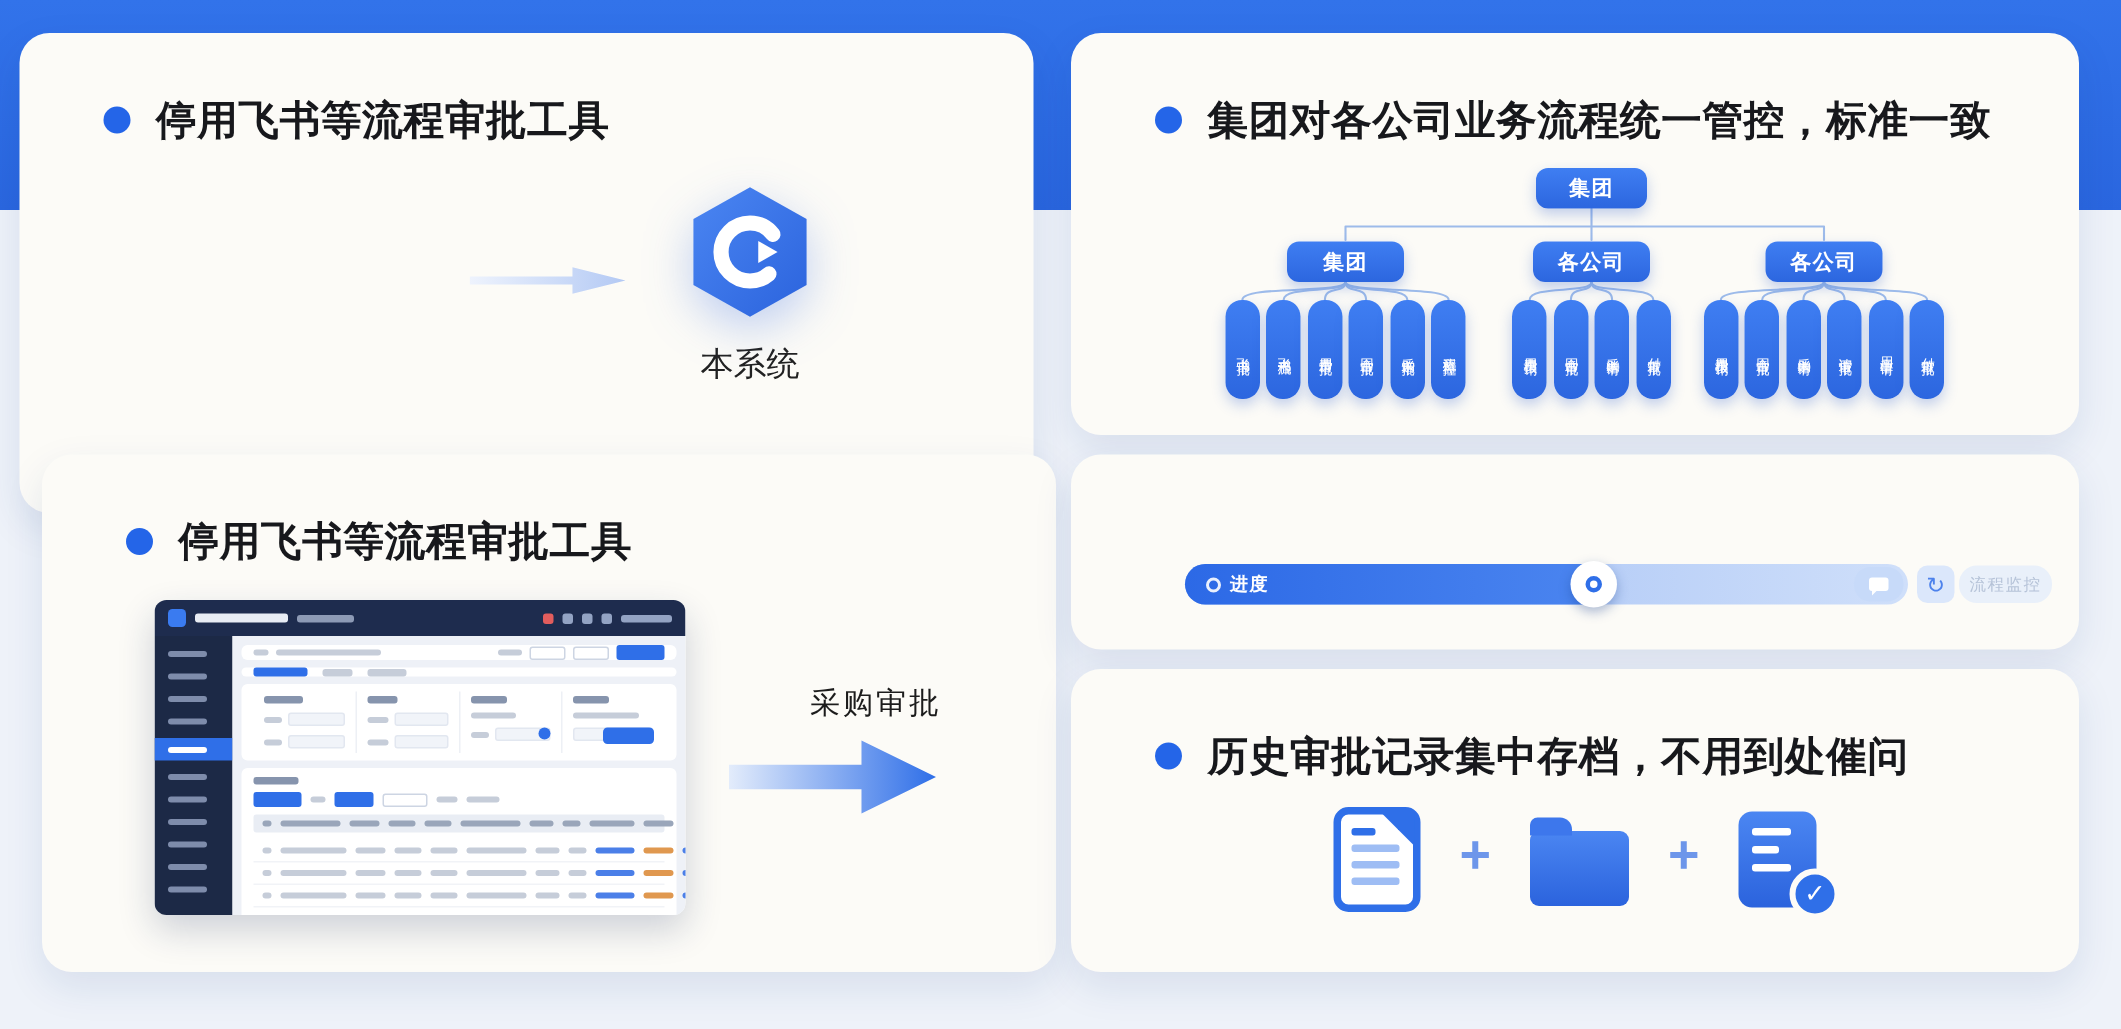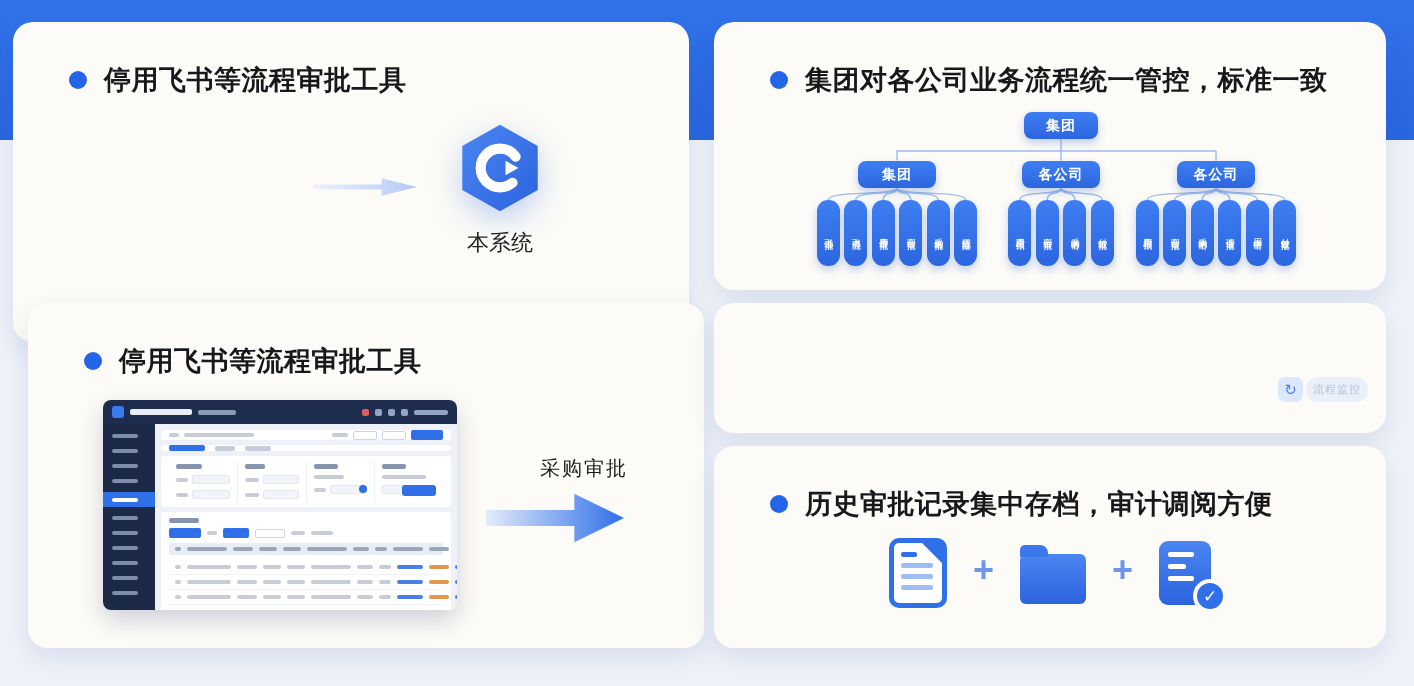--- a/index.html
+++ b/index.html
@@ -402,32 +402,44 @@
           </div>
         </div>
       </div>
     </div>
 
     <div class="flow-label">采购审批</div>
     <div class="big-arrow"></div>
   </div>
 
   <div class="card" id="card-progress">
+    <div class="ptrack">
+      <div class="pfill">
+        <span class="pring"></span>
+        <span class="plabel">进度</span>
+      </div>
+      <div class="pknob">
+          <i></i>
+        </div>
+      <div class="pbubble">
+        <span class="bub"></span>
+      </div>
+    </div>
     <div class="psync">
       <span>↻</span>
     </div>
     <div class="premind">
       <span>流程监控</span>
     </div>
   </div>
 
   <div class="card" id="card-archive">
     <div class="card-head">
       <span class="bullet"></span>
-      <span class="card-title">历史审批记录集中存档，审计调阅方便</span>
+      <span class="card-title">历史审批记录集中存档，不用到处催问</span>
     </div>
     <div class="arch-row">
       <div class="doc">
         <i class="d1"></i>
           <i class="d2"></i>
           <i class="d3"></i>
           <i class="d4"></i>
       </div>
       <span class="plus">+</span>
       <div class="folder"></div>

